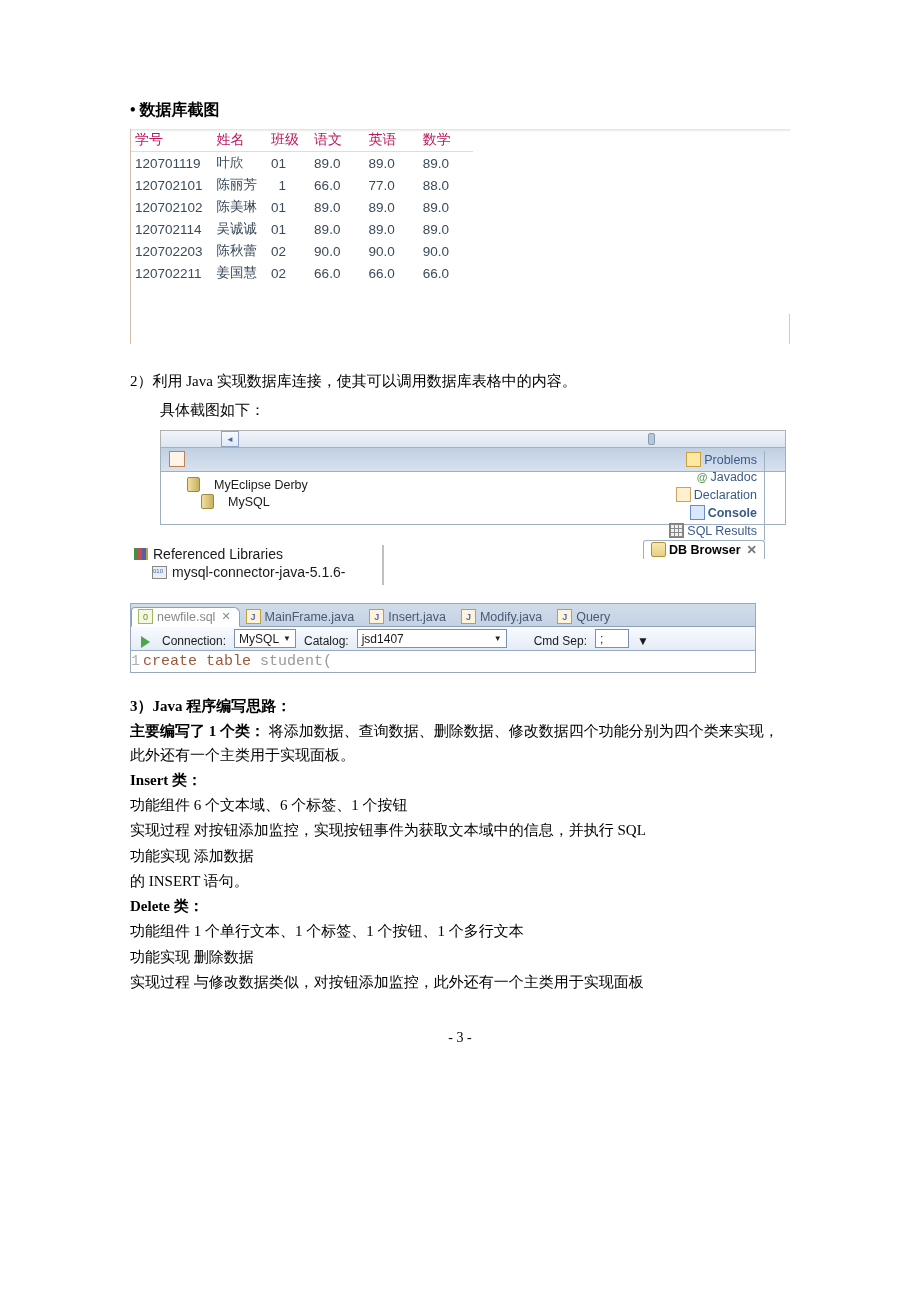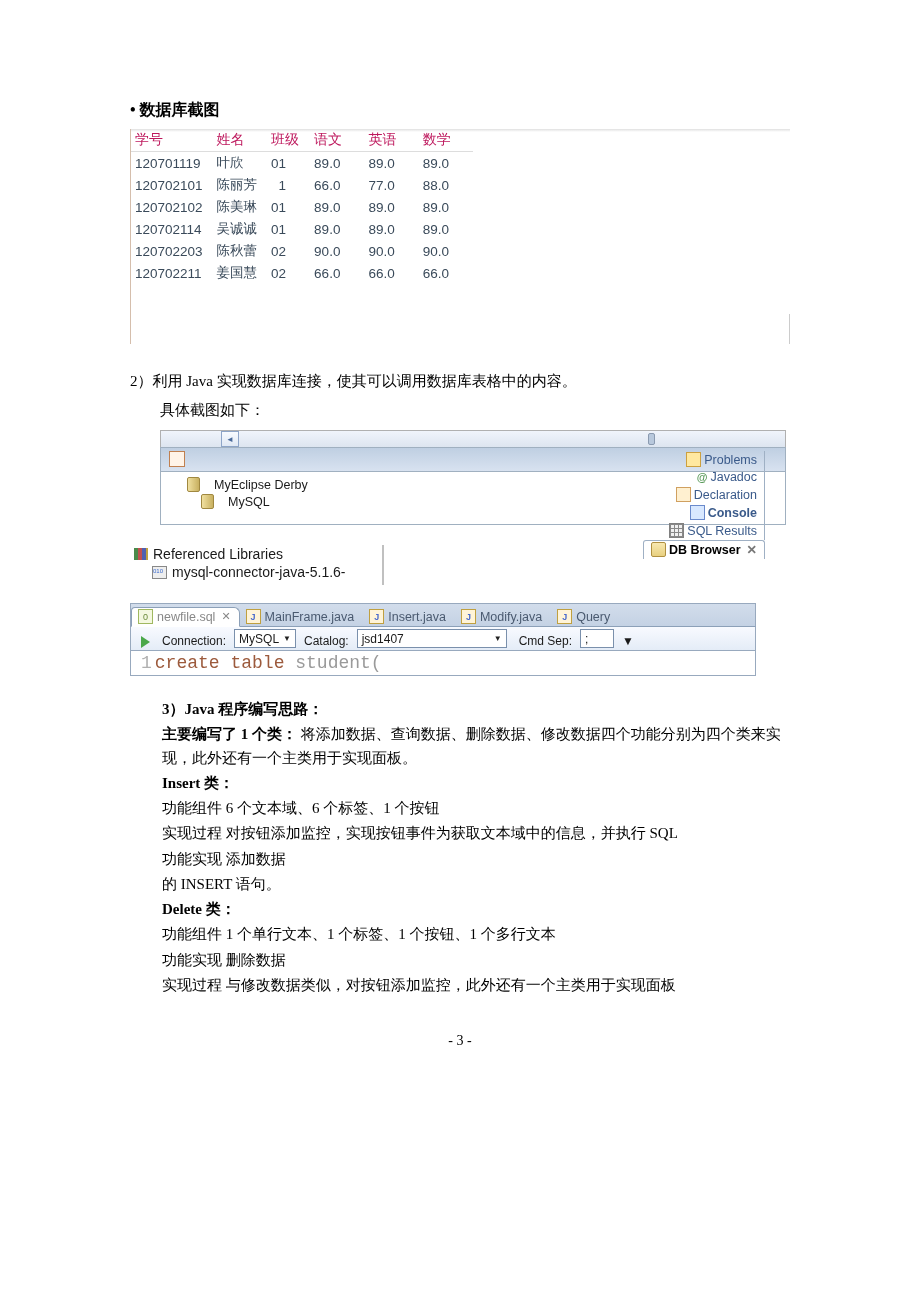--- a/index.html
+++ b/index.html
@@ -173,21 +173,21 @@
     display:flex;align-items:flex-end;gap:8px;
     background:linear-gradient(to bottom,#f8faff,#e4ecf7);
     border:1px solid #98a9be;border-top:none;
     padding:2px 6px;font-family:Liberation Sans, sans-serif;font-size:12px;
   }
   .play{width:0;height:0;border-left:9px solid #4aa84a;border-top:6px solid transparent;border-bottom:6px solid transparent;margin:0 4px;}
   .combo{border:1px solid #7a90ac;background:#fff;padding:1px 4px;display:flex;align-items:center;gap:4px;height:15px;}
   .combo .arr{font-size:8px;color:#222;}
   .editor-line{
     border:1px solid #98a9be;border-top:none;background:#fff;
-    padding:2px 10px;font-family:Consolas,"Courier New",monospace;font-size:18px;
+    padding:2px 0;font-family:Consolas,"Courier New",monospace;font-size:15px;
     color:#9a9a9a;
   }
   .editor-line .kw{color:#9c5a3c;}
   .editor-line .ln{color:#b0b0b0;margin-right:3px;}
 
   
   .body-text p { margin: 2px 0; line-height: 1.55; }
   .strong { font-weight: bold; }
   .subhead { font-weight: bold; margin-top: 14px; }
 
@@ -351,32 +351,32 @@
       <span>Connection:</span>
       <span class="combo">
           <span>MySQL</span>
           <span class="arr">▼</span>
         </span>
       <span>Catalog:</span>
       <span class="combo" style="width:140px;">
           <span>jsd1407</span>
           <span style="margin-left:auto" class="arr">▼</span>
         </span>
-      <span style="margin-left:4px">Cmd Sep:</span>
+      <span style="margin-left:19px">Cmd Sep:</span>
       <span class="combo" style="width:24px;">
           <span>;</span>
         </span>
       <span class="arr">▼</span>
     </div>
     <div class="editor-line">
       <span class="ln">1</span><span class="kw">create</span> <span class="kw">table</span><span> student(</span>
     </div>
   </div>
 
-  <div class="body-text" style="margin-top:22px;margin-left:32px;">
+  <div class="body-text" style="margin-top:22px;">
     <p><span class="strong">3）Java 程序编写思路：</span></p>
     <p><span class="strong">主要编写了 1 个类：</span><span> 将添加数据、查询数据、删除数据、修改数据四个功能分别为四个类来实现，此外还有一个主类用于实现面板。</span></p>
 
     <p class="subhead">Insert 类：</p>
     <p><span>功能组件</span><span>  6 个文本域、6 个标签、1 个按钮</span></p>
     <p><span>实现过程</span><span>  对按钮添加监控，实现按钮事件为获取文本域中的信息，并执行 SQL</span></p>
     <p><span>功能实现</span><span>  添加数据</span></p>
     <p>的 INSERT 语句。</p>
 
     <p class="subhead">Delete 类：</p>

